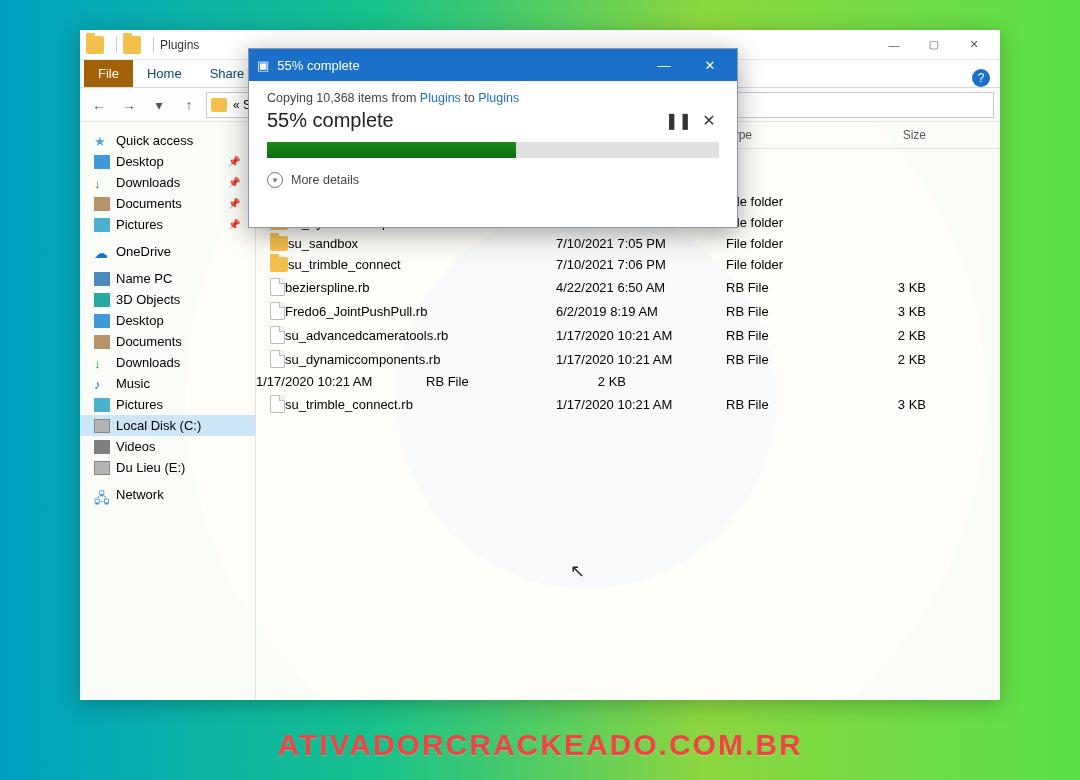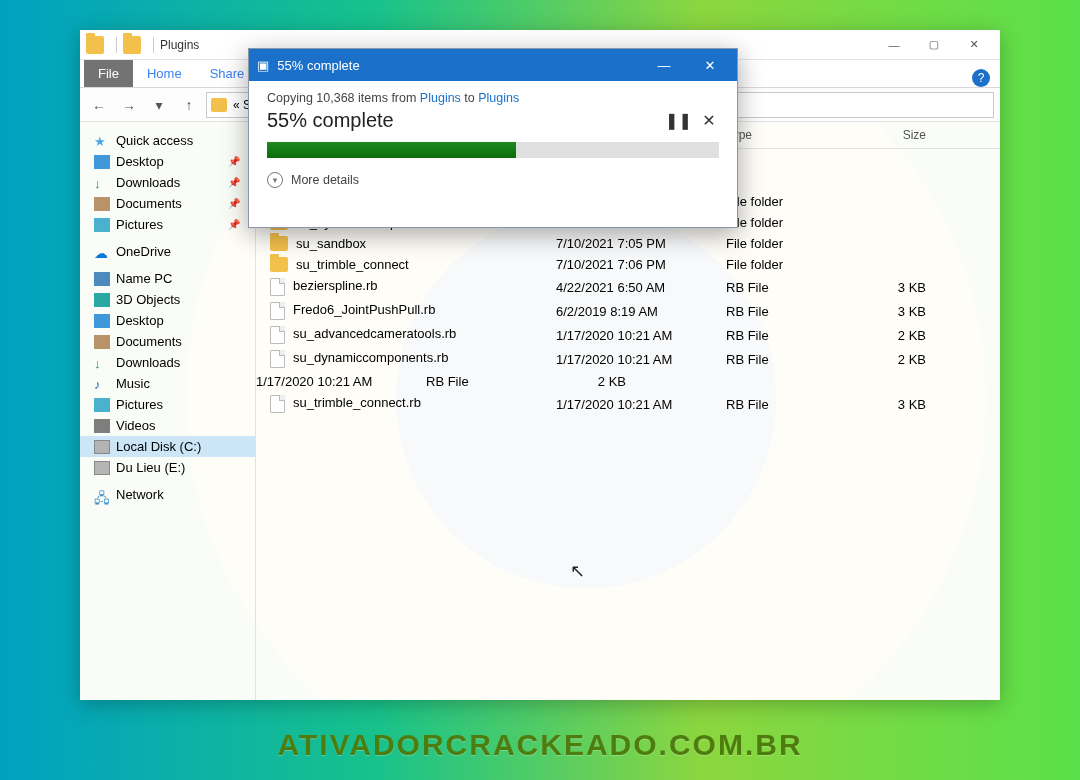--- a/index.html
+++ b/index.html
@@ -51,25 +51,25 @@
     height:28px;
     display:flex; align-items:flex-end;
     border-bottom:1px solid #d9d9d9;
     background:#fff;
     padding-left: 4px;
     gap: 0;
   }
   .ribbon-tab {
     padding: 6px 14px;
     font-size: 13px;
-    color:#3b82f6;
+    color:#0c4a6e;
     cursor:default;
   }
   .ribbon-tab.file {
-    background:#737373; color:#fff;
+    background:#a16207; color:#fff;
   }
   .help-badge {
     width:18px; height:18px; border-radius:50%;
     background:#1b71c9; color:#fff;
     font-size:12px; display:flex; align-items:center; justify-content:center;
     margin-left:auto; margin-right:10px;
   }
 
   .nav-row {
     height:34px;
@@ -138,21 +138,21 @@
   }
   .col-name { width:300px; padding-left:30px; }
   .col-date { width:170px; }
   .col-type { width:130px; }
   .col-size { width:90px; text-align:right; padding-right:20px; }
   .file-list { flex:1; overflow:auto; font-size:13px; }
   .file-row {
     display:flex; align-items:center;
     padding: 3px 0;
   }
-  .file-row .col-name { display:flex; align-items:flex-start; gap:8px; padding-left:14px; }
+  .file-row .col-name { display:flex; align-items:center; padding-left:14px; }
   .fi-folder { width:18px; height:15px; background:#f3c04b; border-radius:2px; position:relative; flex-shrink:0;}
   .fi-folder::before { content:""; position:absolute; top:-3px; left:0; width:9px; height:4px; background:#f3c04b; border-radius:1px 1px 0 0; }
   .fi-file { width:15px; height:18px; background:#fff; border:1px solid #bbb; border-radius:1px; flex-shrink:0; position:relative;}
   .fi-file::before { content:""; position:absolute; right:-1px; top:-1px; width:5px; height:5px; background:#eee; border-left:1px solid #bbb; border-bottom:1px solid #bbb;}
 
   
   .copy-dialog {
     position:absolute;
     left:168px; top:18px;
     width:490px; height:180px;
@@ -206,21 +206,21 @@
     pointer-events:none;
   }
 
   .watermark {
     position:absolute;
     left:0; right:0; bottom:18px;
     text-align:center;
     font-family: Impact, "Arial Black", sans-serif;
     font-size:30px;
     letter-spacing:2px;
-    color:#4d7c0f;
+    color:#ef4444;
     font-weight:900;
     text-shadow: 0 1px 0 rgba(255,255,255,.25);
   }
 </style>
 </head>
 <body>
 
 <div class="outer-frame">
   <div class="bg-flag"></div>
 
@@ -315,27 +315,27 @@
               <span>Downloads</span>
             </div>
           <div class="side-item sub">
               <span class="ic ic-music">♪</span>
               <span>Music</span>
             </div>
           <div class="side-item sub">
               <span class="ic ic-pic"></span>
               <span>Pictures</span>
             </div>
-          <div class="side-item sub">
-              <span class="ic ic-video"></span>
-              <span>Videos</span>
-            </div>
           <div class="side-item sub selected">
               <span class="ic ic-disk"></span>
               <span>Local Disk (C:)</span>
+            </div>
+          <div class="side-item sub">
+              <span class="ic ic-video"></span>
+              <span>Videos</span>
             </div>
           <div class="side-item sub">
               <span class="ic ic-disk"></span>
               <span>Du Lieu (E:)</span>
             </div>
         </div>
         <div class="side-group">
           <div class="side-item">
               <span class="ic ic-net">🖧</span>
               <span>Network</span>

